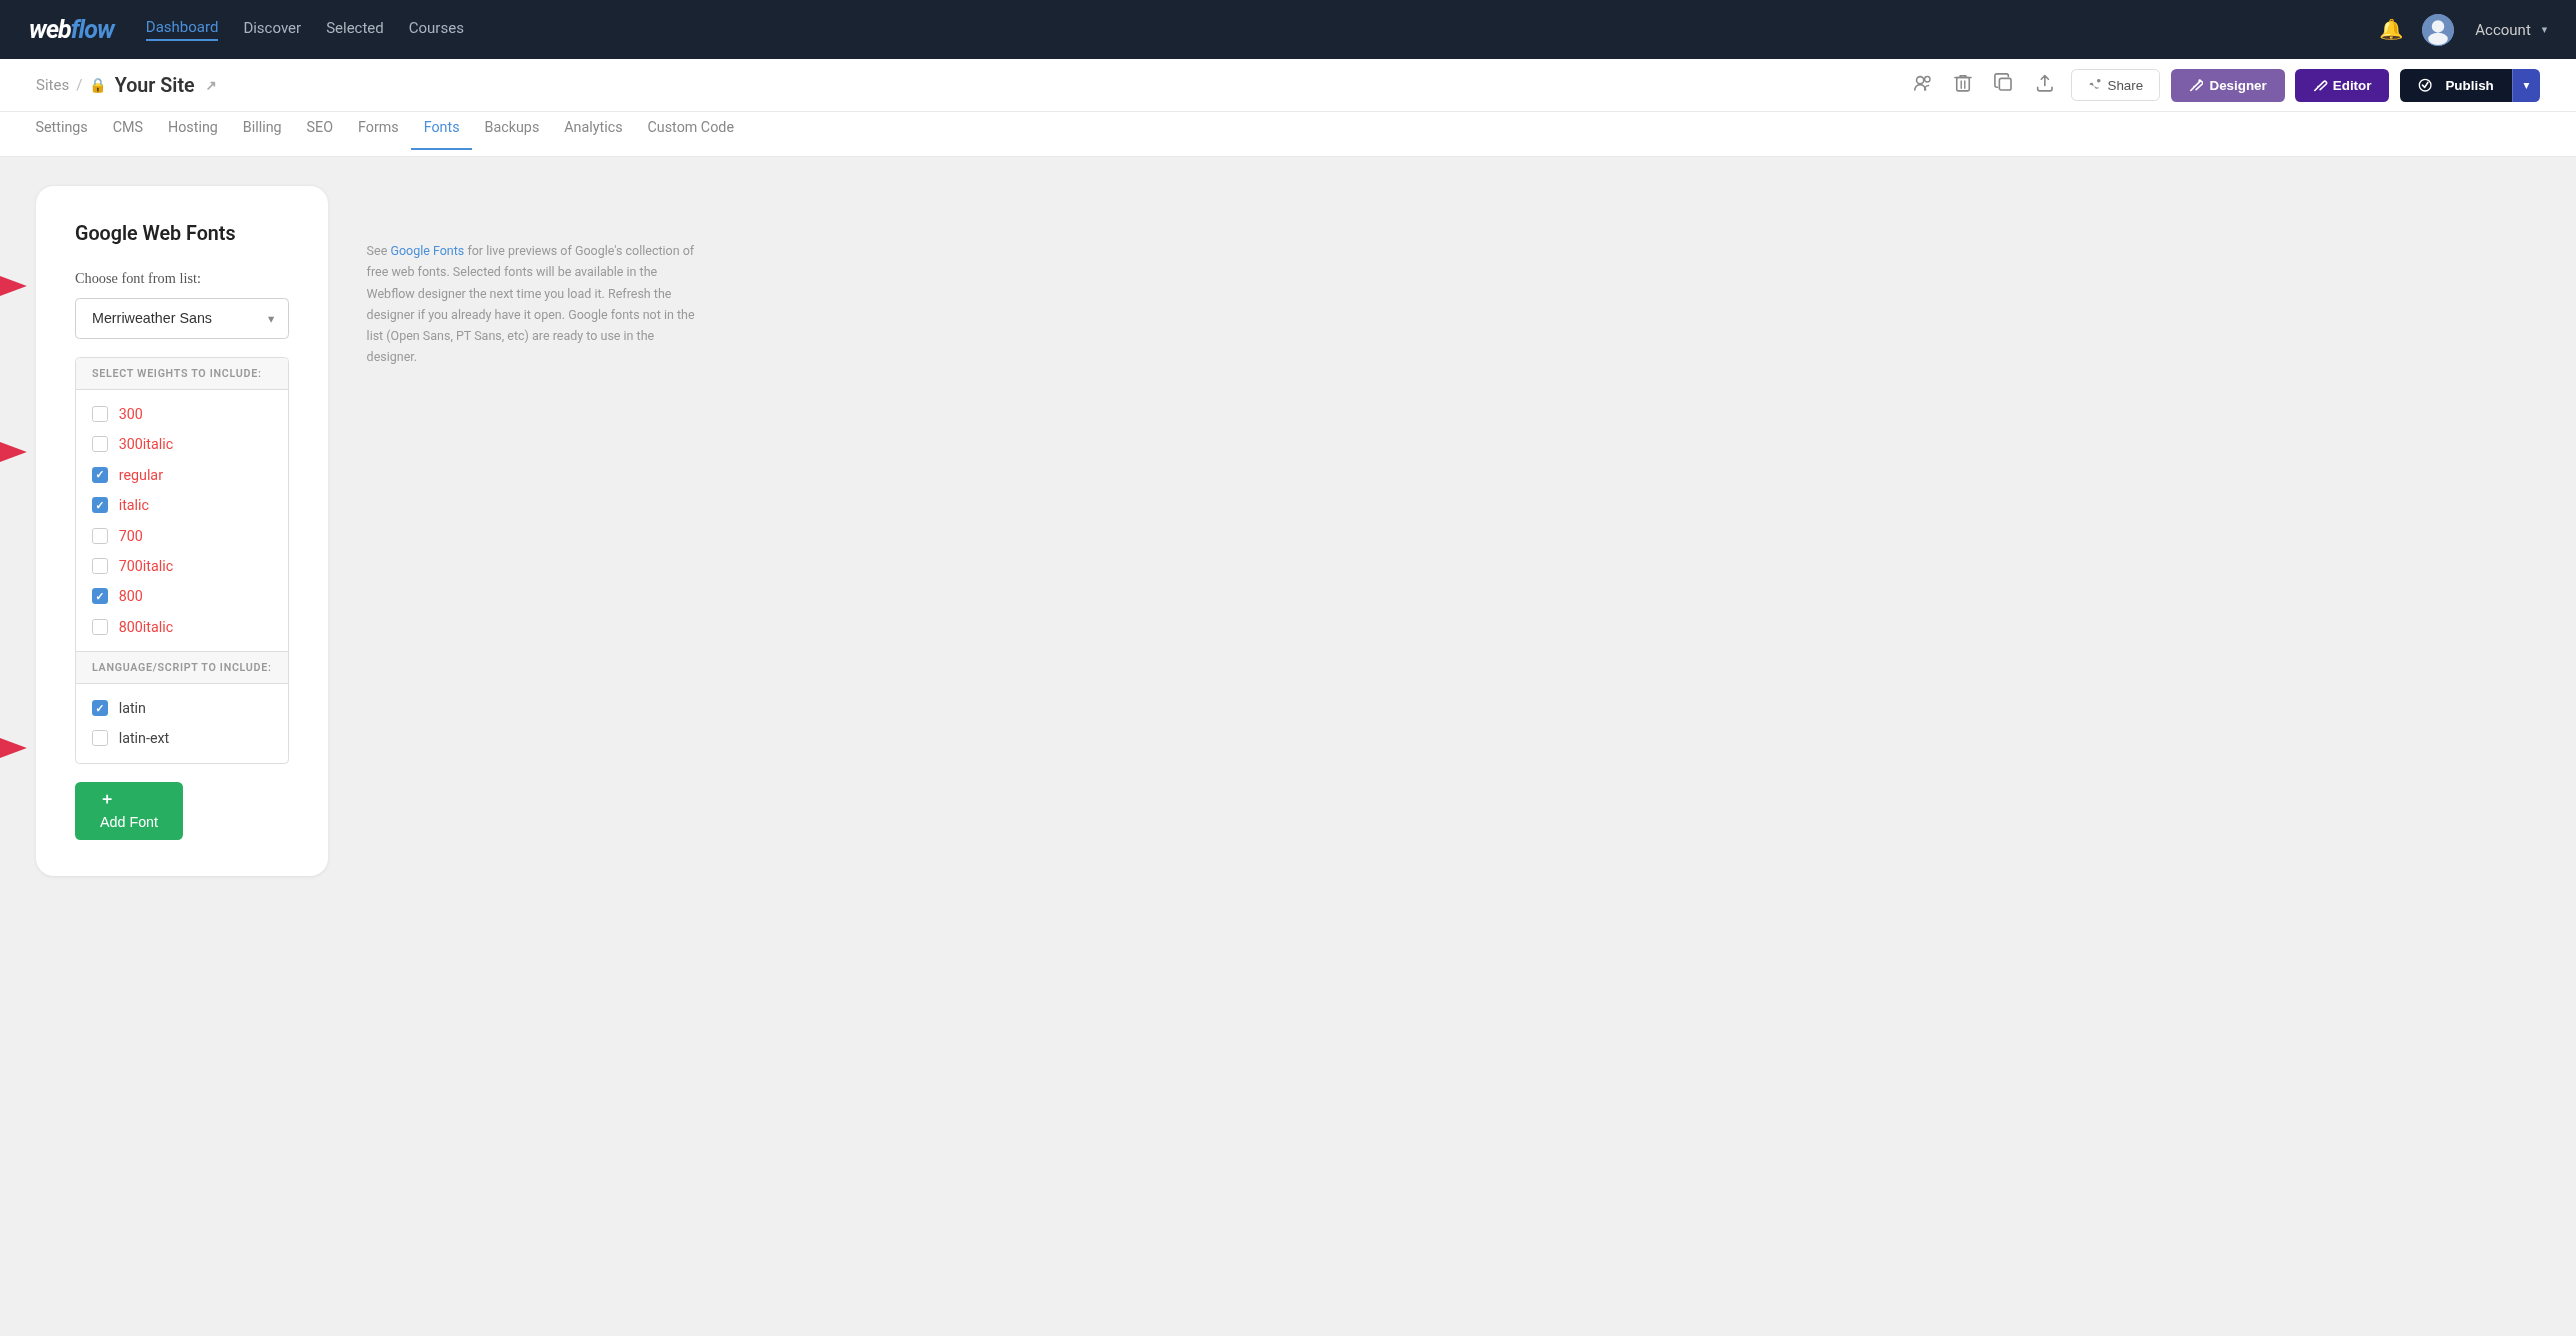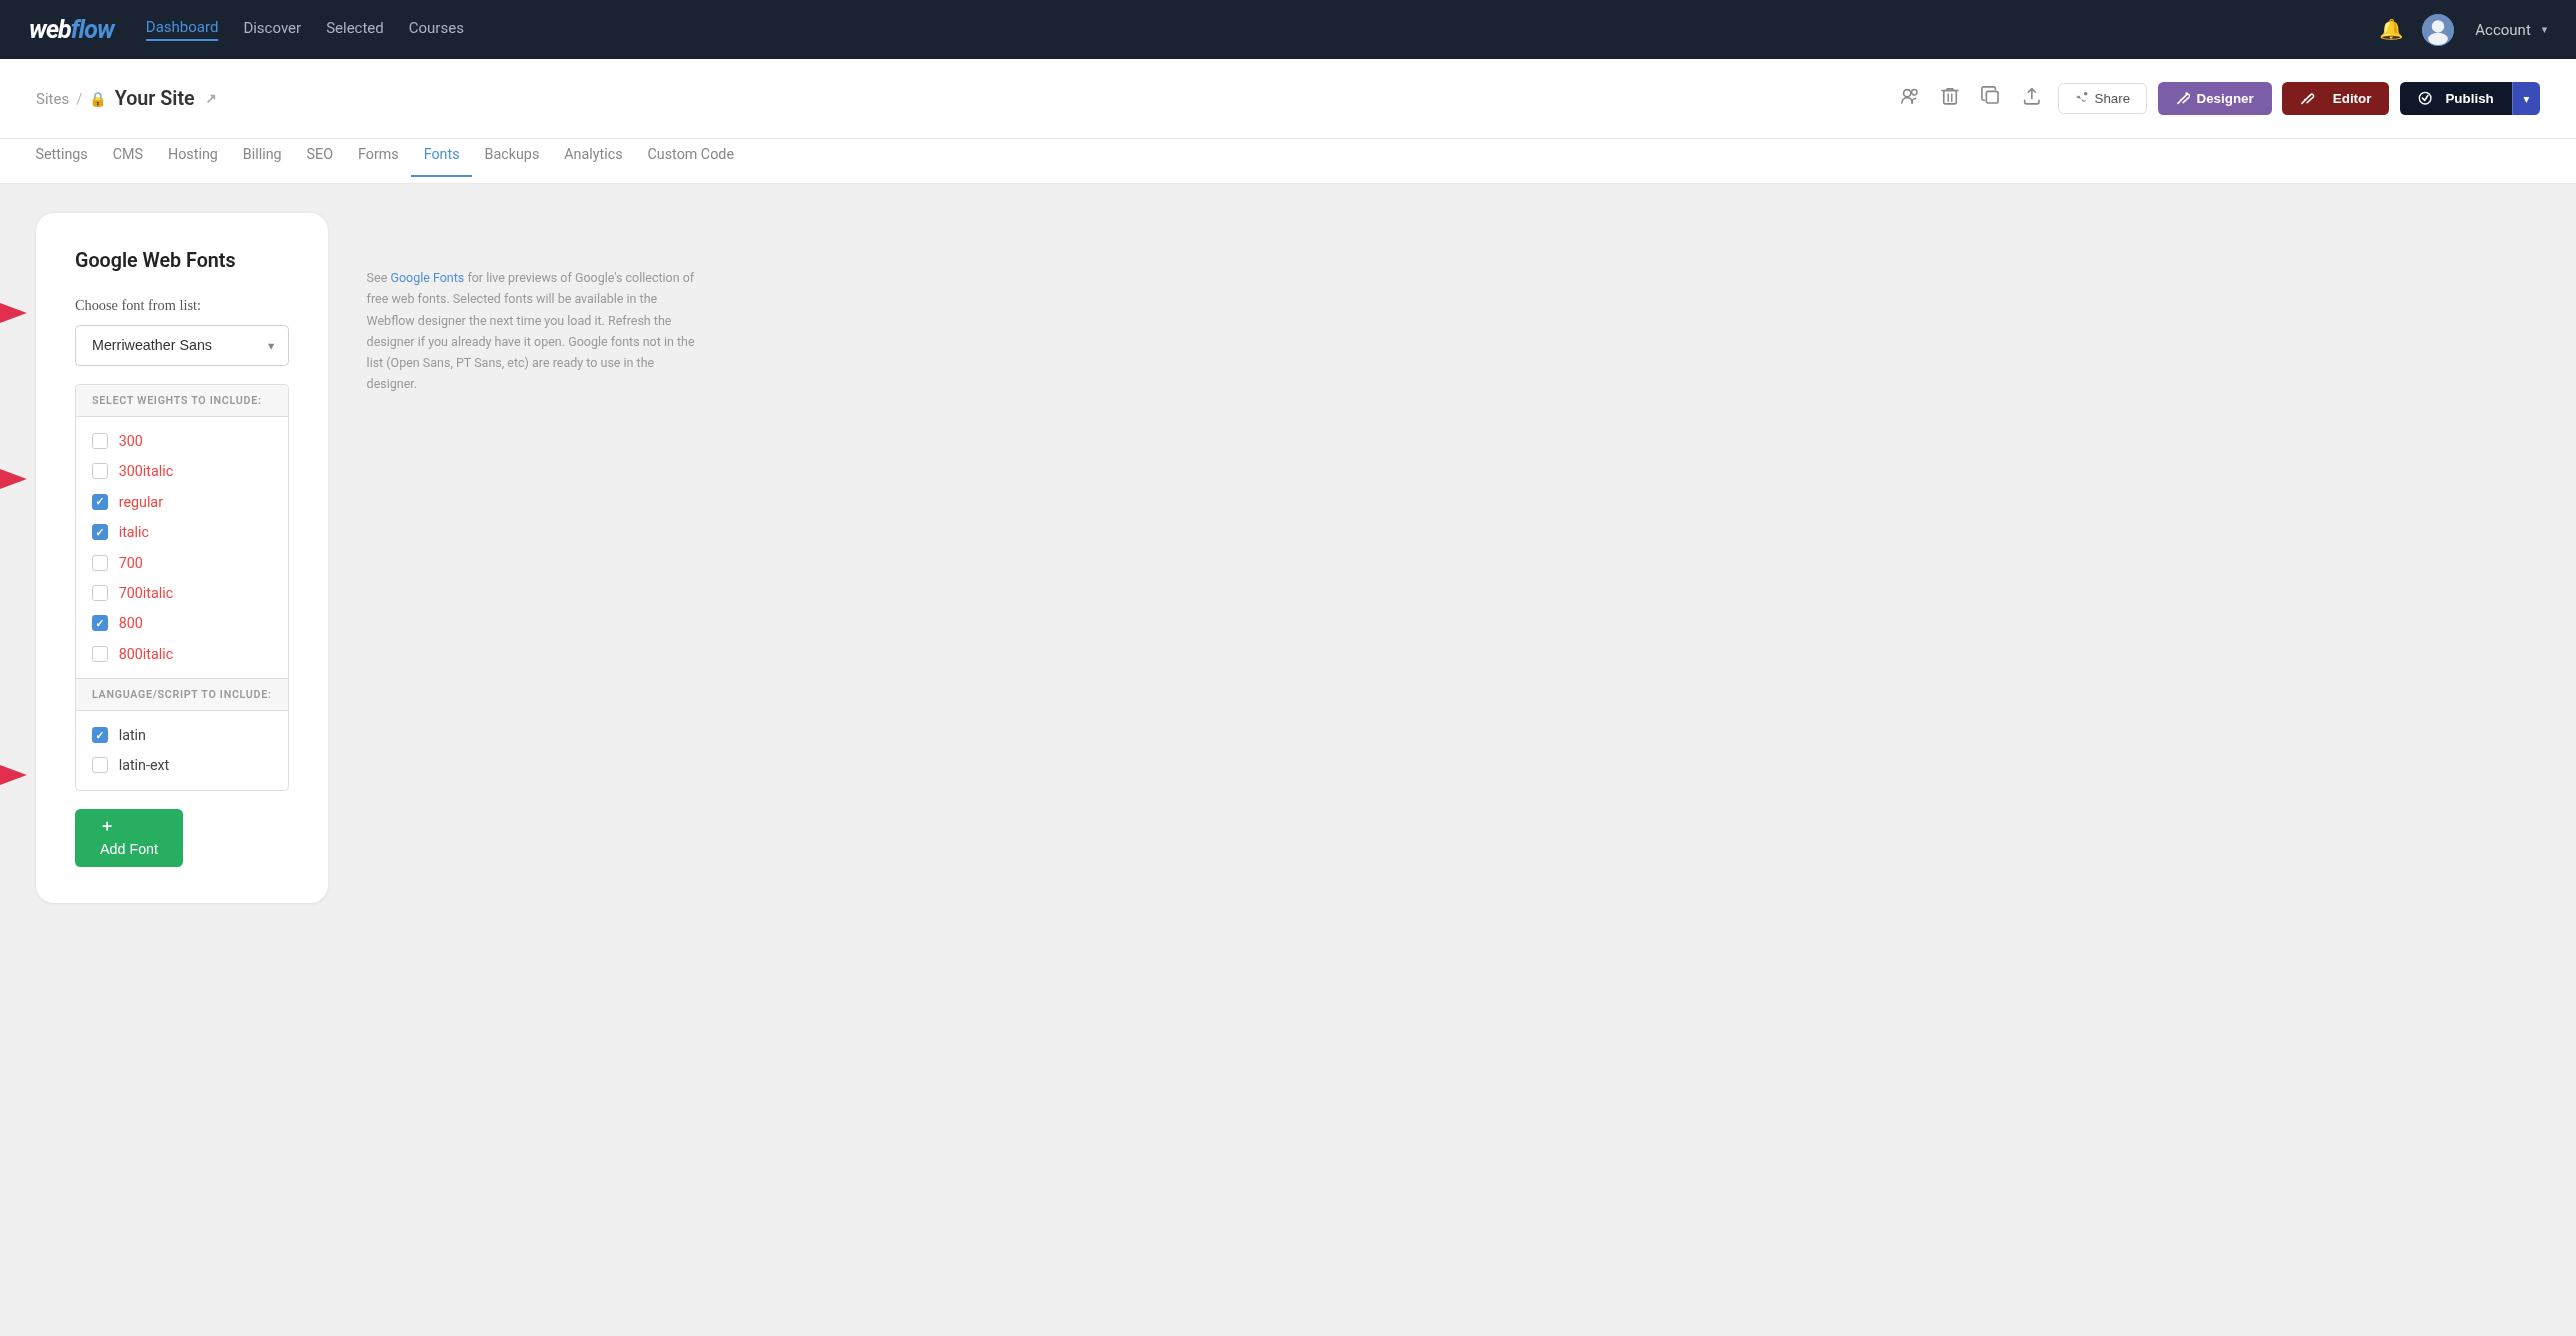--- a/index.html
+++ b/index.html
@@ -40,21 +40,21 @@
       color: white; font-size: 12.5px; font-weight: 600;
       overflow: hidden;
     }
     .account-label { color: #ccc; font-size: 15px; margin-left: 12px; }
     .chevron-down { color: #aab4c0; font-size: 10.7px; margin-left: 1.8px; }
 
     
     .subheader {
       background: white;
       padding: 0 36px;
-      height: 80px;
+      height: 53px;
       display: flex;
       align-items: center;
       justify-content: space-between;
       border-bottom: 0.9px solid #e8e8e8;
       box-shadow: 0 0.9px 2.7px rgba(0,0,0,0.06);
     }
     .breadcrumb { display: flex; align-items: center; gap: 7.2px; }
     .breadcrumb-sites { color: #999; font-size: 15px; cursor: pointer; }
     .breadcrumb-sep { color: #bbb; font-size: 15px; }
     .site-name { font-size: 19.7px; font-weight: 600; color: #333; display: flex; align-items: center; gap: 7.2px; }
@@ -72,24 +72,24 @@
       padding: 7.2px 16px; border-radius: 5.4px; cursor: pointer;
       display: flex; align-items: center; gap: 5.4px;
     }
     .designer-btn {
       background: #7b5ea7; border: none;
       color: white; font-size: 13.4px; font-weight: 600;
       padding: 9px 18px; border-radius: 5.4px; cursor: pointer;
       display: flex; align-items: center; gap: 6.3px;
     }
     .editor-btn {
-      background: #7f1d1d; border: none;
+      background: #4c1d95; border: none;
       color: white; font-size: 13.4px; font-weight: 600;
       padding: 9px 18px; border-radius: 5.4px; cursor: pointer;
-      display: flex; align-items: center; gap: 18px;
+      display: flex; align-items: center; gap: 5px;
     }
     .publish-btn {
       background: #0f172a; border: none;
       color: white; font-size: 13.4px; font-weight: 600;
       padding: 9px 18px; border-radius: 5.4px; cursor: pointer;
       display: flex; align-items: center; gap: 13px;
     }
     .publish-dropdown {
       background: #3a4cb8; border: none; border-left: 0.9px solid rgba(255,255,255,0.2);
       color: white; font-size: 11.6px;

